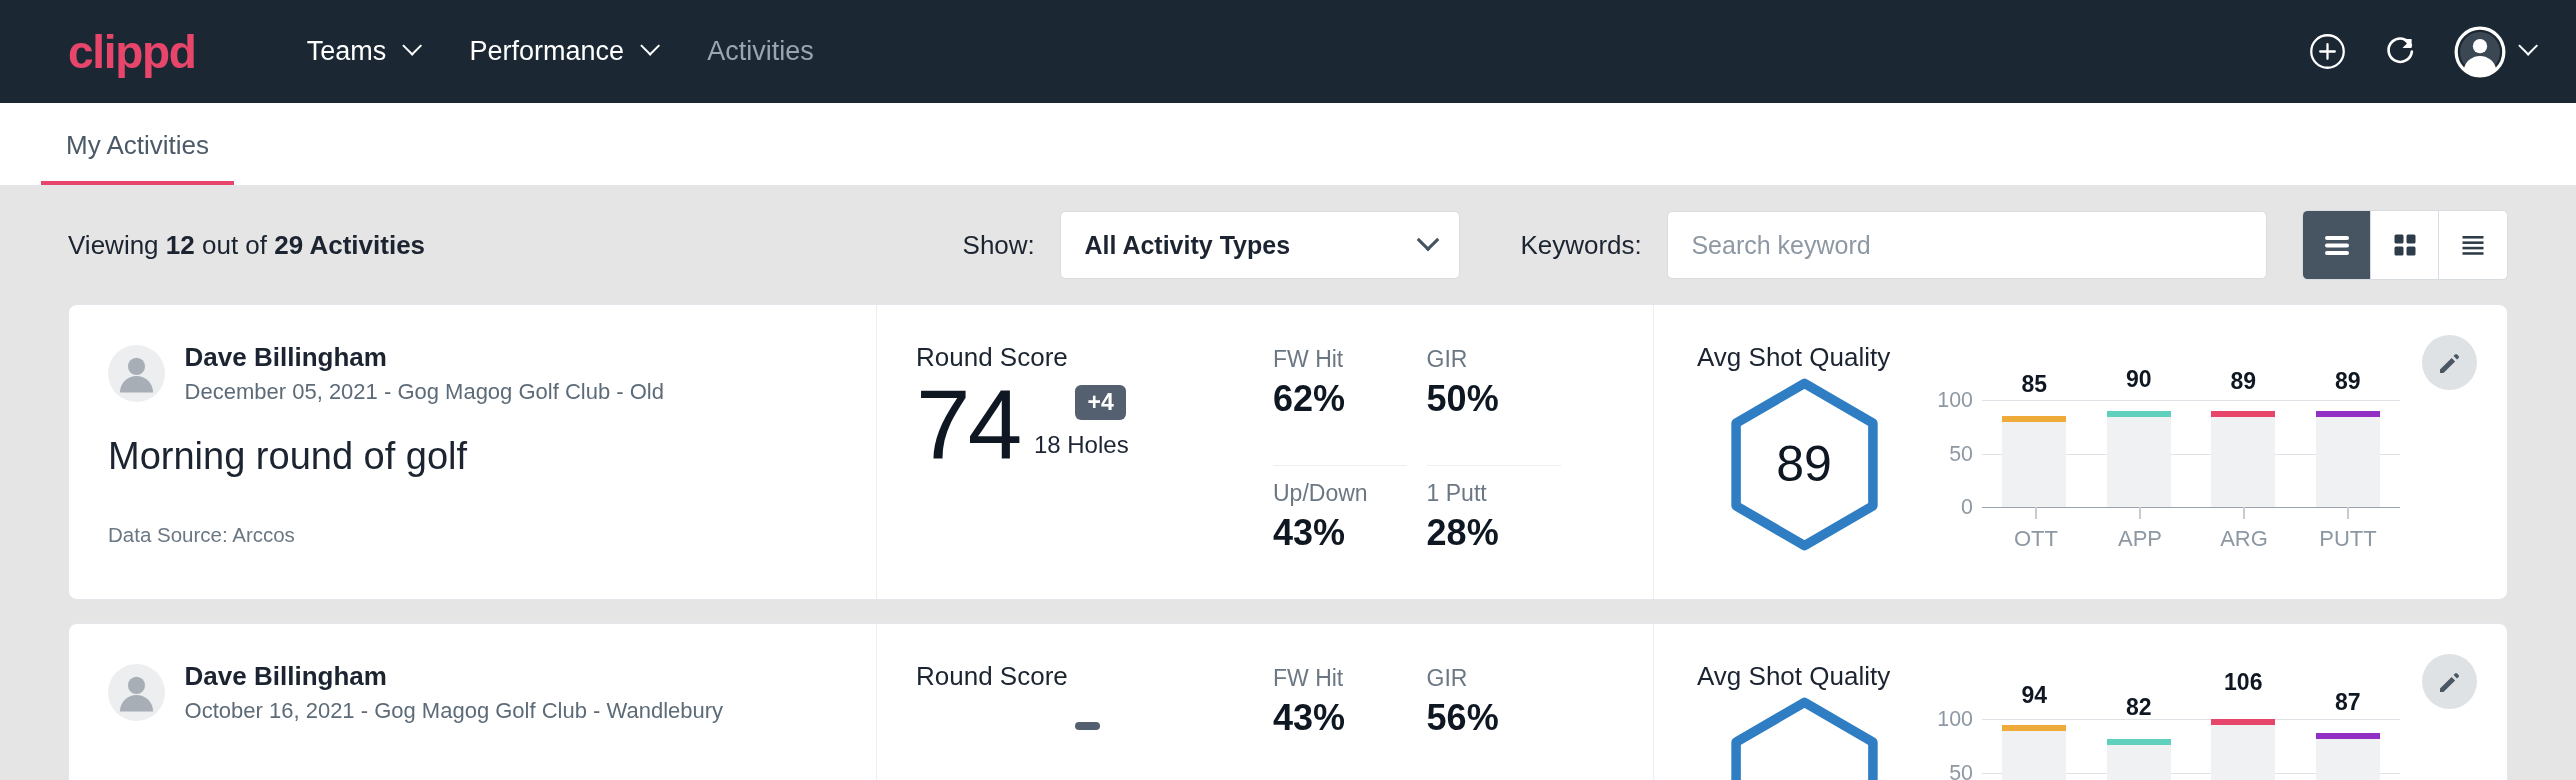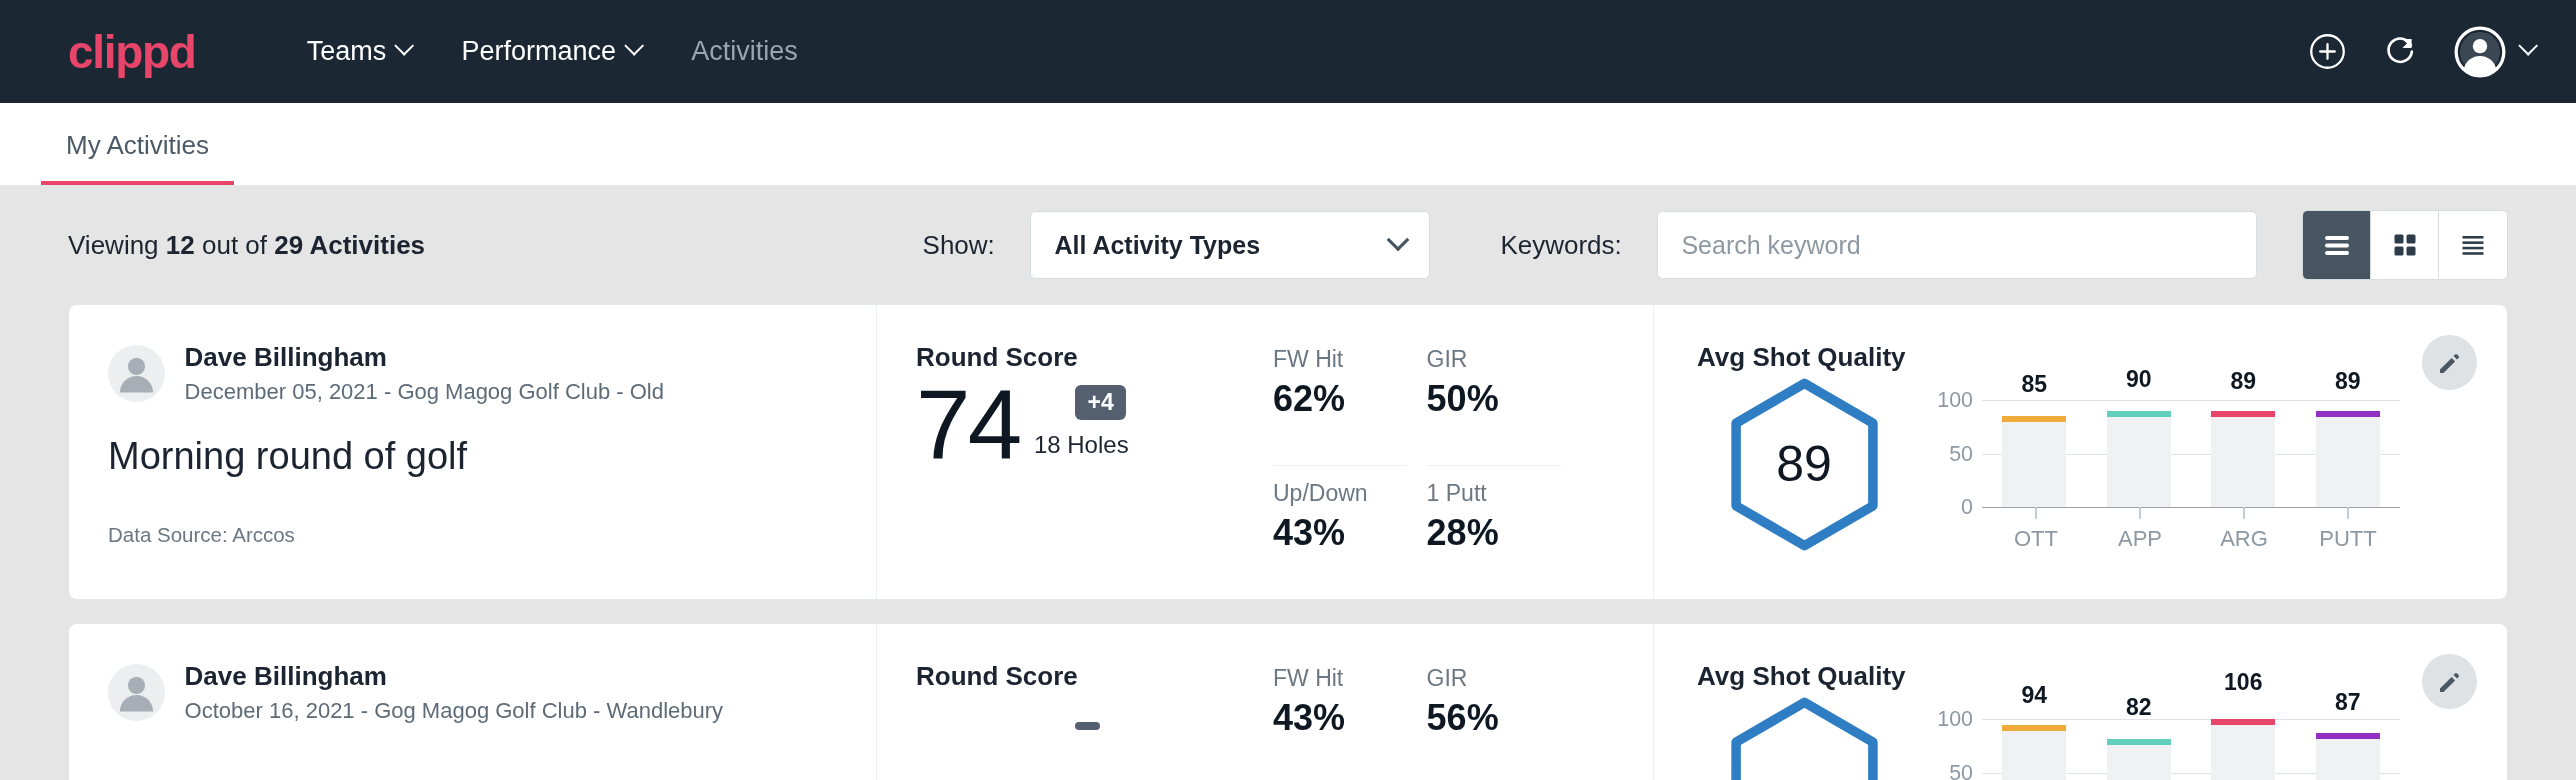--- a/index.html
+++ b/index.html
@@ -21,21 +21,21 @@
   }
   .logo {
     font-size: 46px;
     font-weight: 700;
     color: #e8456b;
     letter-spacing: -1.3px;
     margin-right: 86px;
   }
   .nav-items { display: flex; align-items: center; gap: 0; }
   .nav-item {
-    display: flex; align-items: center; gap: 11px;
+    display: flex; align-items: center; gap: 19px;
     color: #ffffff;
     font-size: 27px;
     padding: 9px 25px;
     cursor: pointer;
     white-space: nowrap;
   }
   .nav-item.muted { color: #9aa5b0; }
   .chev {
     display: inline-block;
     width: 14.3px; height: 14.3px;
@@ -81,21 +81,21 @@
   }
   .viewing {
     font-size: 26px;
     color: #1b2430;
   }
   .viewing b { font-weight: 700; }
   .filter-right {
     margin-left: auto;
     display: flex;
     align-items: center;
-    gap: 16px;
+    gap: 6px;
   }
   .label {
     font-size: 26px;
     color: #1b2430;
     margin-right: 19.6px;
     white-space: nowrap;
   }
   .select {
     width: 400px; height: 68px;
     background: #fff;
@@ -175,21 +175,21 @@
   }
   .card-source { font-size: 20.5px; color: #6b7783; margin-top: 45px; }
 
   .col-score {
     width: 777px;
     padding: 37px 27px 0 39px;
     border-right: 0.9px solid #eceef1;
     display: flex;
   }
   .score-left { width: 357px; }
-  .sec-title { font-size: 26px; color: #1b2430; font-weight: bold; }
+  .sec-title { font-size: 26px; color: #1b2430; }
   .score-big-row { display: flex; align-items: flex-end; margin-top: 5.4px; position: relative; }
   .score-big { font-size: 98px; font-weight: 400; color: #0f1822; line-height: 0.95; letter-spacing: -2.7px; }
   .score-badge {
     background: #546070; color: #fff; font-size: 23px; font-weight: 700;
     border-radius: 6.2px; padding: 3.6px 12.5px;
     position: absolute; left: 159px; top: 7.1px;
   }
   .score-holes { font-size: 24px; color: #1b2430; margin-left: 14.3px; margin-bottom: 12.5px; }
 
   .stats-grid {

